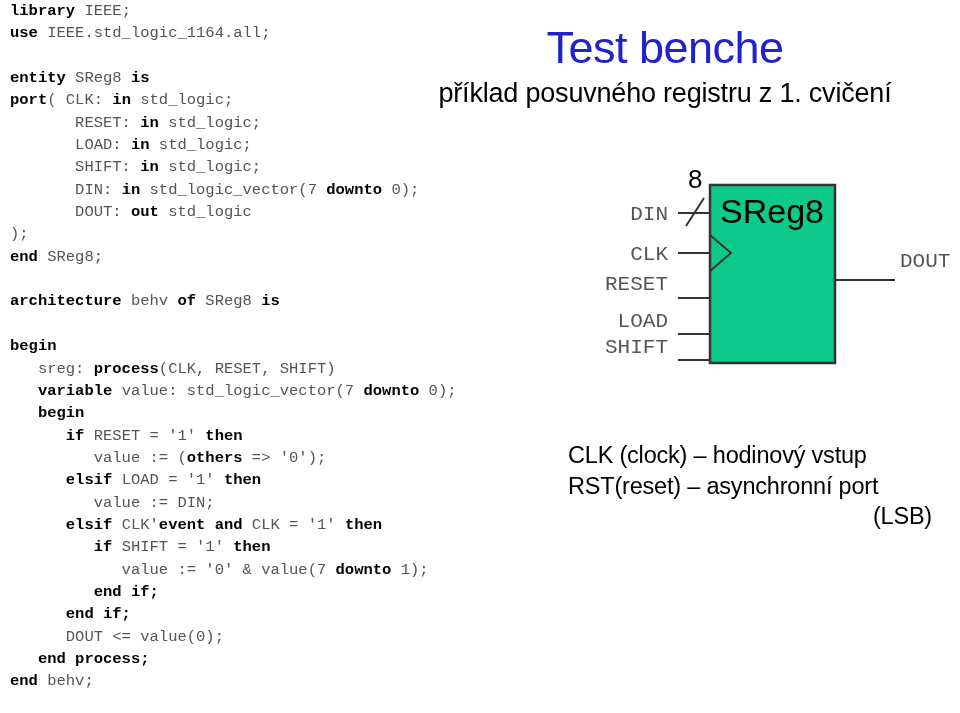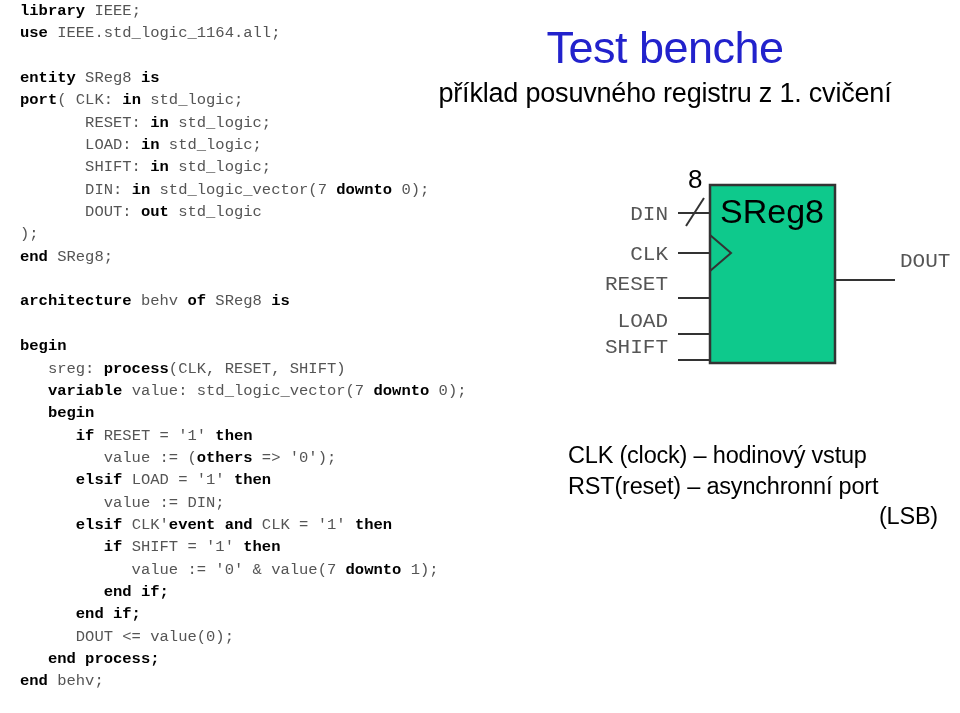--- a/index.html
+++ b/index.html
@@ -23,21 +23,21 @@
     width: 580px;
     font-family: "Liberation Mono", "DejaVu Sans Mono", monospace;
     font-size: 15.5px;
     line-height: 22.35px;
     white-space: pre;
     color: #555555;
   }
   #code-panel .cl {
     height: 22.35px;
     white-space: pre;
-    padding-left: 20px;
+    padding-left: 10px;
   }
   #code-panel b {
     font-weight: bold;
     color: #000000;
   }
   #code-panel .pl {
     color: #555555;
     font-weight: normal;
   }
 
@@ -95,21 +95,21 @@
     position: absolute;
     left: 568px;
     top: 440px;
     width: 392px;
     font-size: 23.5px;
     line-height: 30.5px;
     color: #000000;
     letter-spacing: -0.2px;
   }
   #signal-legend .leg-line { white-space: nowrap; }
-  #signal-legend .leg-line.indent { text-align: right; padding-right: 22px; }
+  #signal-legend .leg-line.indent { text-align: right; padding-right: 28px; }
 </style>
 </head>
 <body>
 
 <div id="code-panel"><div class="cl"><b>library</b><span class="pl"> IEEE;</span></div><div class="cl"><b>use</b><span class="pl"> IEEE.std_logic_1164.all;</span></div><div class="cl">&nbsp;</div><div class="cl"><b>entity</b><span class="pl"> SReg8 </span><b>is</b></div><div class="cl"><b>port</b><span class="pl">( CLK: </span><b>in</b><span class="pl"> std_logic;</span></div><div class="cl"><span class="pl">       RESET: </span><b>in</b><span class="pl"> std_logic;</span></div><div class="cl"><span class="pl">       LOAD: </span><b>in</b><span class="pl"> std_logic;</span></div><div class="cl"><span class="pl">       SHIFT: </span><b>in</b><span class="pl"> std_logic;</span></div><div class="cl"><span class="pl">       DIN: </span><b>in</b><span class="pl"> std_logic_vector(7 </span><b>downto</b><span class="pl"> 0);</span></div><div class="cl"><span class="pl">       DOUT: </span><b>out</b><span class="pl"> std_logic</span></div><div class="cl"><span class="pl">);</span></div><div class="cl"><b>end</b><span class="pl"> SReg8;</span></div><div class="cl">&nbsp;</div><div class="cl"><b>architecture</b><span class="pl"> behv </span><b>of</b><span class="pl"> SReg8 </span><b>is</b></div><div class="cl">&nbsp;</div><div class="cl"><b>begin</b></div><div class="cl"><span class="pl">   sreg: </span><b>process</b><span class="pl">(CLK, RESET, SHIFT)</span></div><div class="cl"><span class="pl">   </span><b>variable</b><span class="pl"> value: std_logic_vector(7 </span><b>downto</b><span class="pl"> 0);</span></div><div class="cl"><span class="pl">   </span><b>begin</b></div><div class="cl"><span class="pl">      </span><b>if</b><span class="pl"> RESET = '1' </span><b>then</b></div><div class="cl"><span class="pl">         value := (</span><b>others</b><span class="pl"> =&gt; '0');</span></div><div class="cl"><span class="pl">      </span><b>elsif</b><span class="pl"> LOAD = '1' </span><b>then</b></div><div class="cl"><span class="pl">         value := DIN;</span></div><div class="cl"><span class="pl">      </span><b>elsif</b><span class="pl"> CLK'</span><b>event and</b><span class="pl"> CLK = '1' </span><b>then</b></div><div class="cl"><span class="pl">         </span><b>if</b><span class="pl"> SHIFT = '1' </span><b>then</b></div><div class="cl"><span class="pl">            value := '0' &amp; value(7 </span><b>downto</b><span class="pl"> 1);</span></div><div class="cl"><span class="pl">         </span><b>end if;</b></div><div class="cl"><span class="pl">      </span><b>end if;</b></div><div class="cl"><span class="pl">      DOUT &lt;= value(0);</span></div><div class="cl"><span class="pl">   </span><b>end process;</b></div><div class="cl"><b>end</b><span class="pl"> behv;</span></div></div>
 
 <div id="title-block">
   <div id="slide-title" style="color: rgb(34, 34, 204);">Test benche</div>
   <div id="slide-subtitle" style="color: rgb(0, 0, 0);">příklad posuvného registru z 1. cvičení</div>
 </div>

